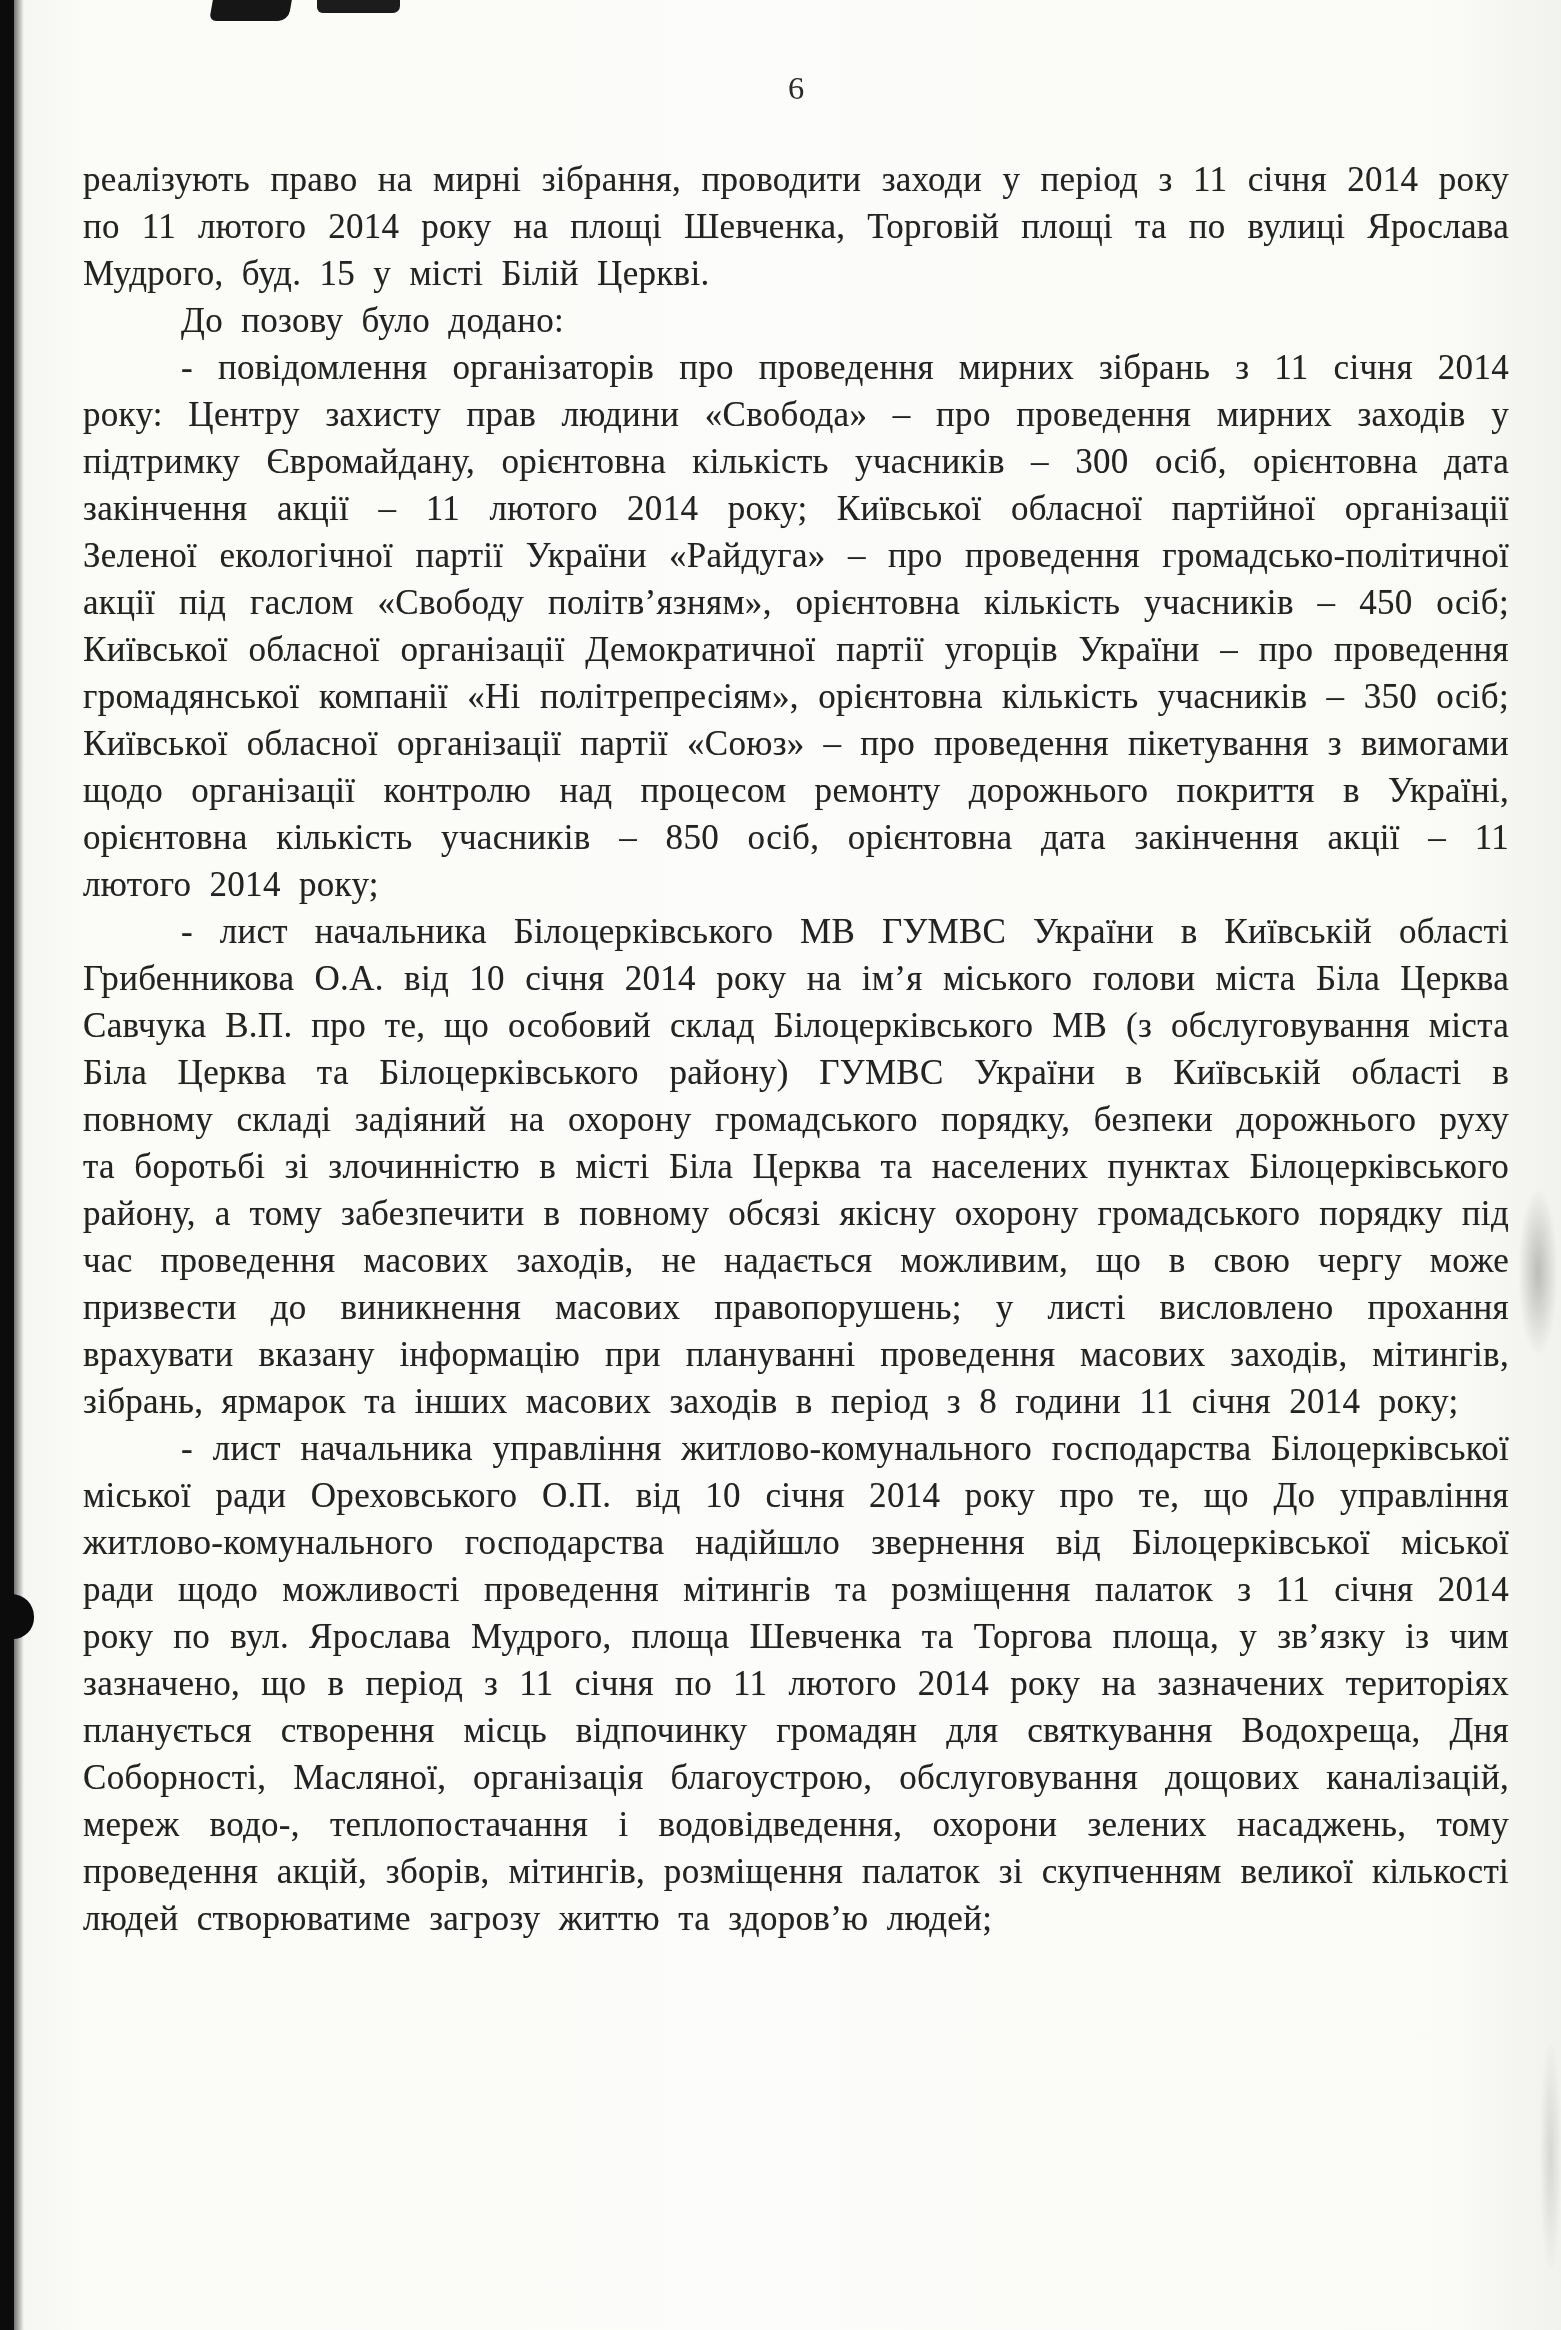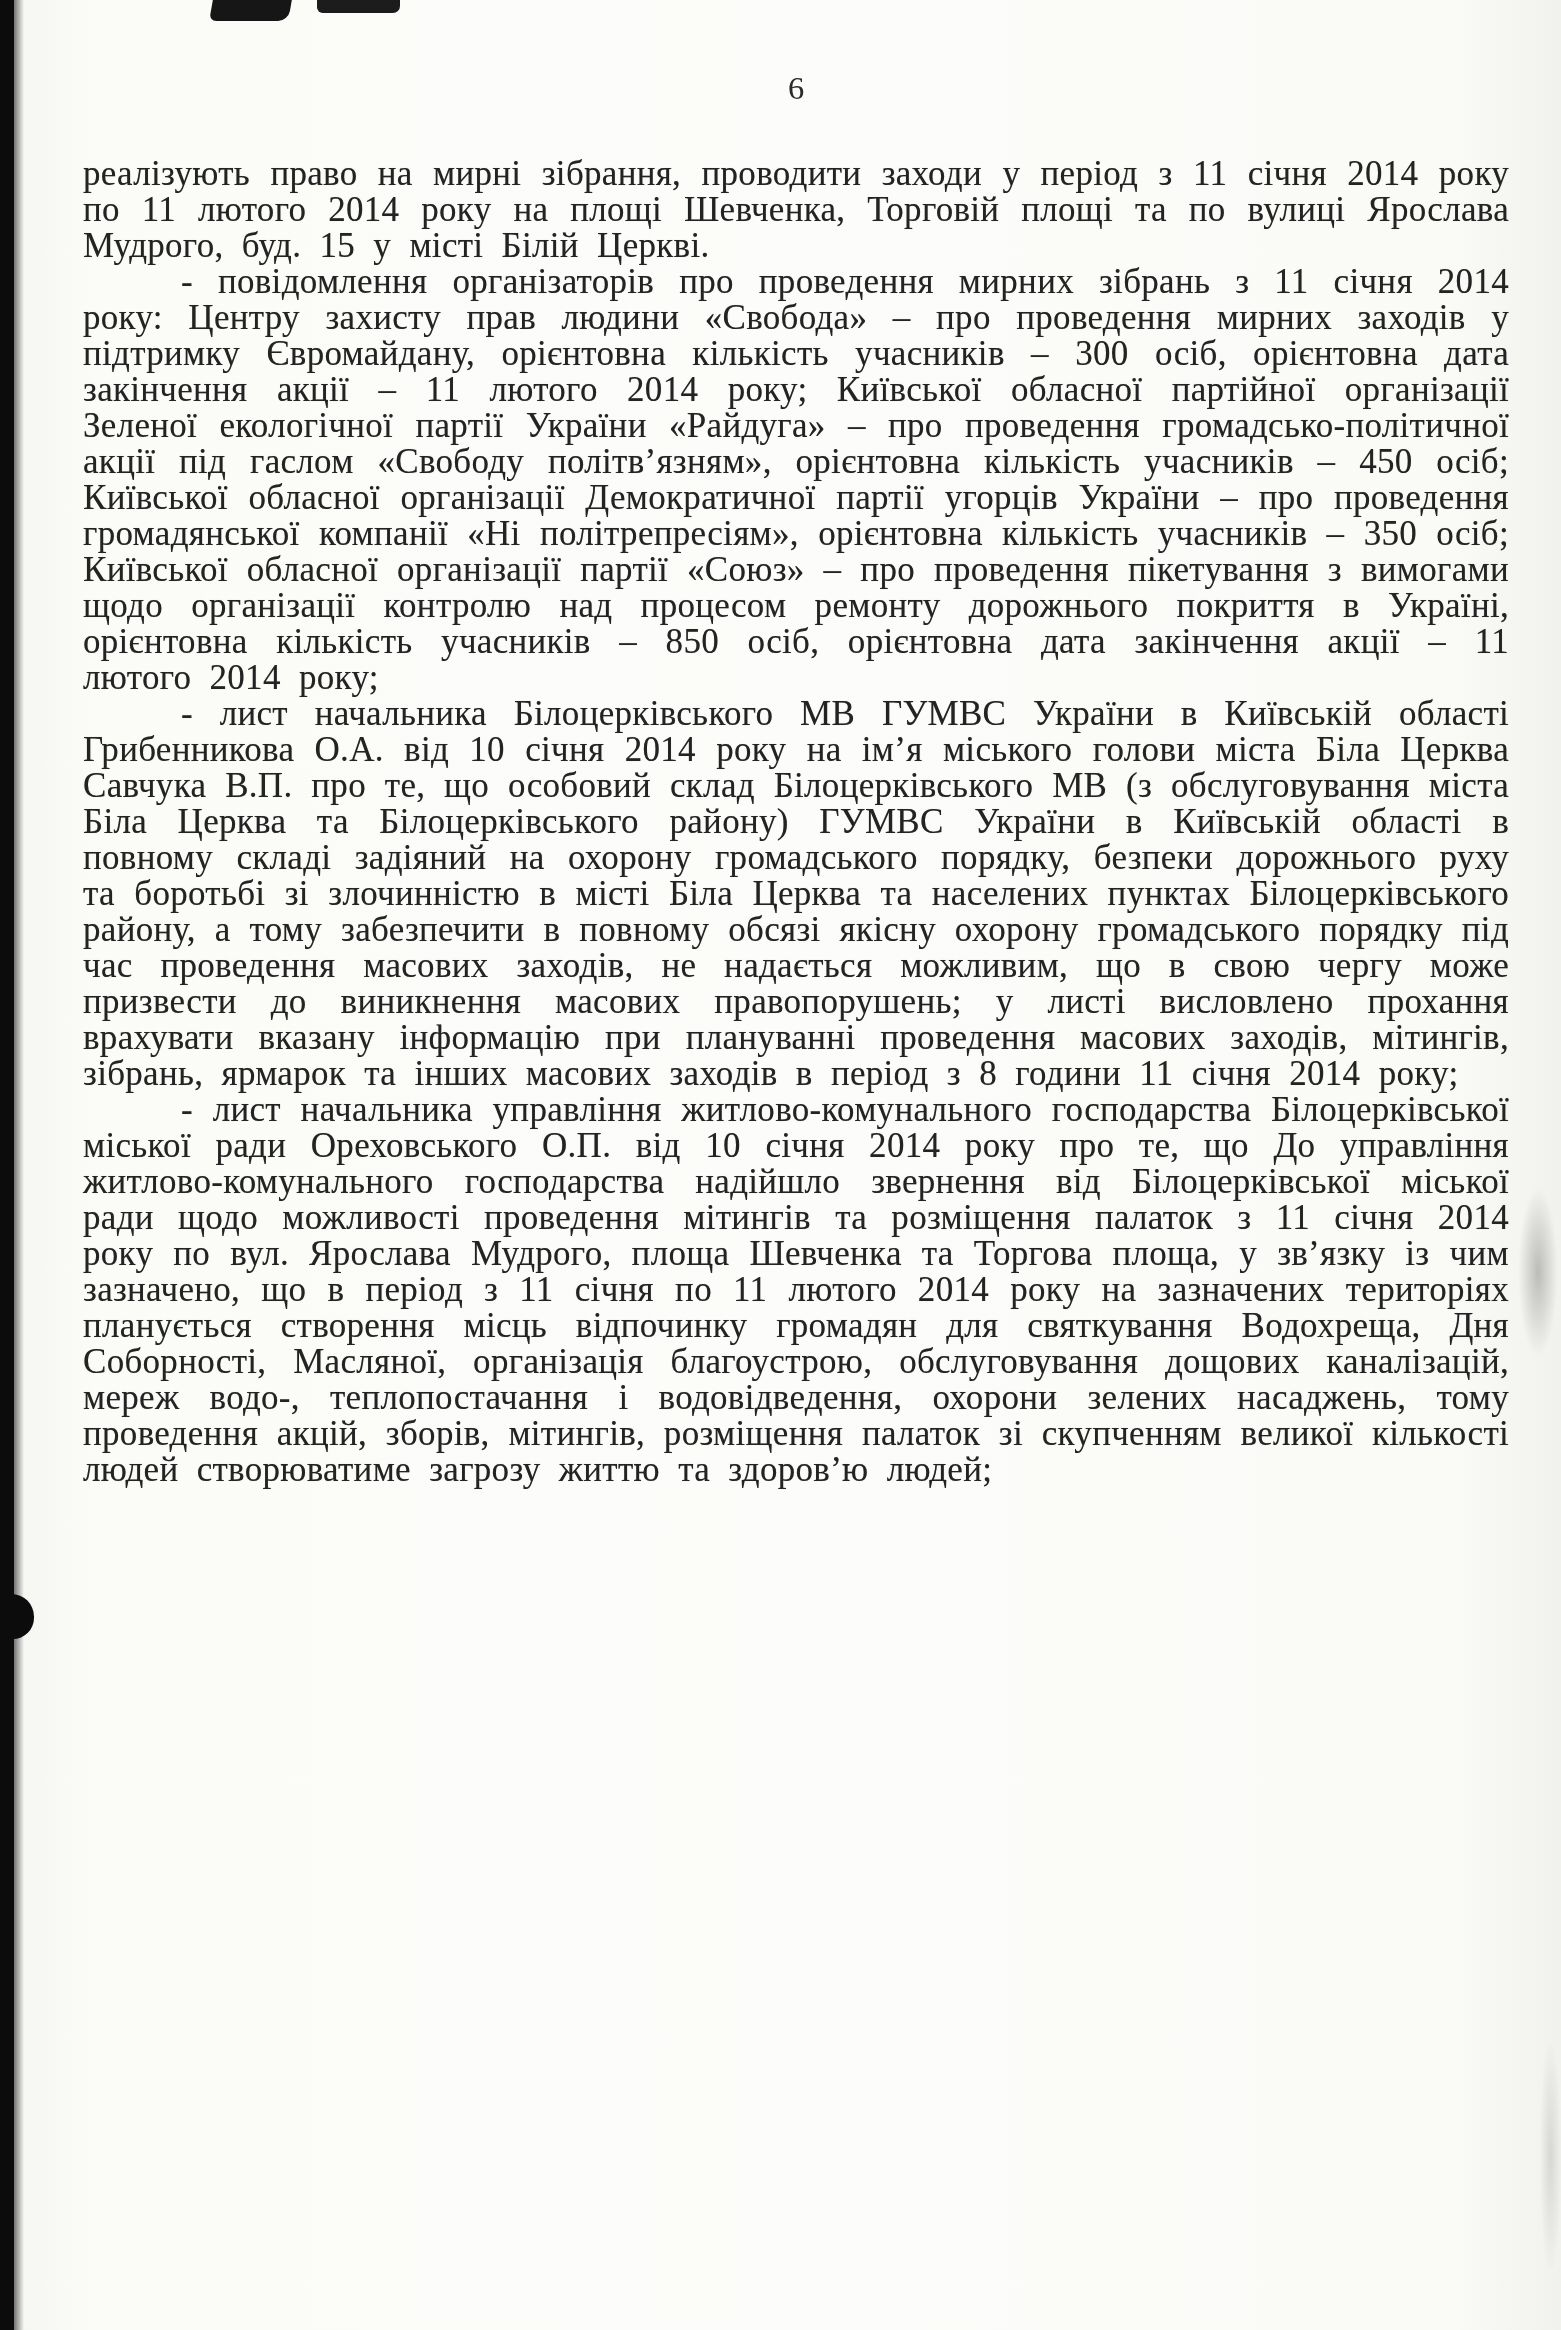--- a/index.html
+++ b/index.html
@@ -79,21 +79,21 @@
   }
   .page-number {
     text-align: center;
     font-size: 32.5px;
     line-height: 47px;
     margin: 0 0 44px 0;
     color: #2a2a2a;
   }
   .text-block {
     font-size: 35px;
-    line-height: 36px;
+    line-height: 47px;
     text-align: justify;
     word-spacing: 9.2px;
     letter-spacing: 0.3px;
     text-shadow: 0 0 0.7px rgba(20,20,20,0.35);
     color: #232323;
   }
   .para {
     margin: 0;
   }
   .para.indent {
@@ -111,20 +111,21 @@
   <div class="artifact-top-1"></div>
   <div class="artifact-top-2"></div>
   <div class="smudge-right"></div>
   <div class="smudge-right-2"></div>
 
   <div class="page-inner">
     <div class="page-number">6</div>
 
     <div class="text-block">
       <p class="para">реалізують право на мирні зібрання, проводити заходи у період з 11 січня 2014 року по 11 лютого 2014 року на площі Шевченка, Торговій площі та по вулиці Ярослава Мудрого, буд. 15 у місті Білій Церкві.</p>
+      <p class="para indent">До позову було додано:</p>
       <p class="para indent">- повідомлення організаторів про проведення мирних зібрань з 11 січня 2014 року: Центру захисту прав людини «Свобода» – про проведення мирних заходів у підтримку Євромайдану, орієнтовна кількість учасників – 300 осіб, орієнтовна дата закінчення акції – 11 лютого 2014 року; Київської обласної партійної організації Зеленої екологічної партії України «Райдуга» – про проведення громадсько-політичної акції під гаслом «Свободу політв’язням», орієнтовна кількість учасників – 450 осіб; Київської обласної організації Демократичної партії угорців України – про проведення громадянської компанії «Ні політрепресіям», орієнтовна кількість учасників – 350 осіб; Київської обласної організації партії «Союз» – про проведення пікетування з вимогами щодо організації контролю над процесом ремонту дорожнього покриття в Україні, орієнтовна кількість учасників – 850 осіб, орієнтовна дата закінчення акції – 11 лютого 2014 року;</p>
       <p class="para indent">- лист начальника Білоцерківського МВ ГУМВС України в Київській області Грибенникова О.А. від 10 січня 2014 року на ім’я міського голови міста Біла Церква Савчука В.П. про те, що особовий склад Білоцерківського МВ (з обслуговування міста Біла Церква та Білоцерківського району) ГУМВС України в Київській області в повному складі задіяний на охорону громадського порядку, безпеки дорожнього руху та боротьбі зі злочинністю в місті Біла Церква та населених пунктах Білоцерківського району, а тому забезпечити в повному обсязі якісну охорону громадського порядку під час проведення масових заходів, не надається можливим, що в свою чергу може призвести до виникнення масових правопорушень; у листі висловлено прохання врахувати вказану інформацію при плануванні проведення масових заходів, мітингів, зібрань, ярмарок та інших масових заходів в період з 8 години 11 січня 2014 року;</p>
       <p class="para indent">- лист начальника управління житлово-комунального господарства Білоцерківської міської ради Ореховського О.П. від 10 січня 2014 року про те, що До управління житлово-комунального господарства надійшло звернення від Білоцерківської міської ради щодо можливості проведення мітингів та розміщення палаток з 11 січня 2014 року по вул. Ярослава Мудрого, площа Шевченка та Торгова площа, у зв’язку із чим зазначено, що в період з 11 січня по 11 лютого 2014 року на зазначених територіях планується створення місць відпочинку громадян для святкування Водохреща, Дня Соборності, Масляної, організація благоустрою, обслуговування дощових каналізацій, мереж водо-, теплопостачання і водовідведення, охорони зелених насаджень, тому проведення акцій, зборів, мітингів, розміщення палаток зі скупченням великої кількості людей створюватиме загрозу життю та здоров’ю людей;</p>
     </div>
   </div>
 
 </div>
 
 
 </body></html>

